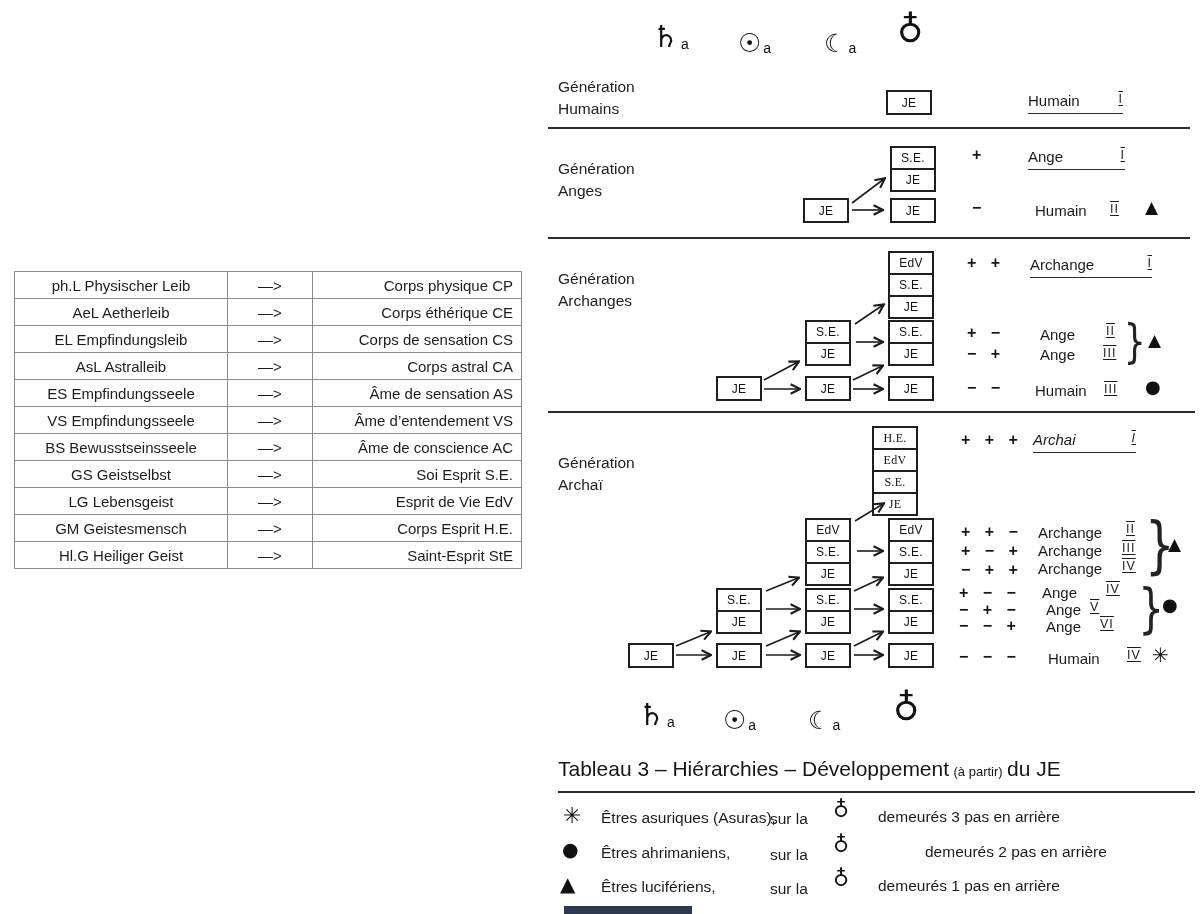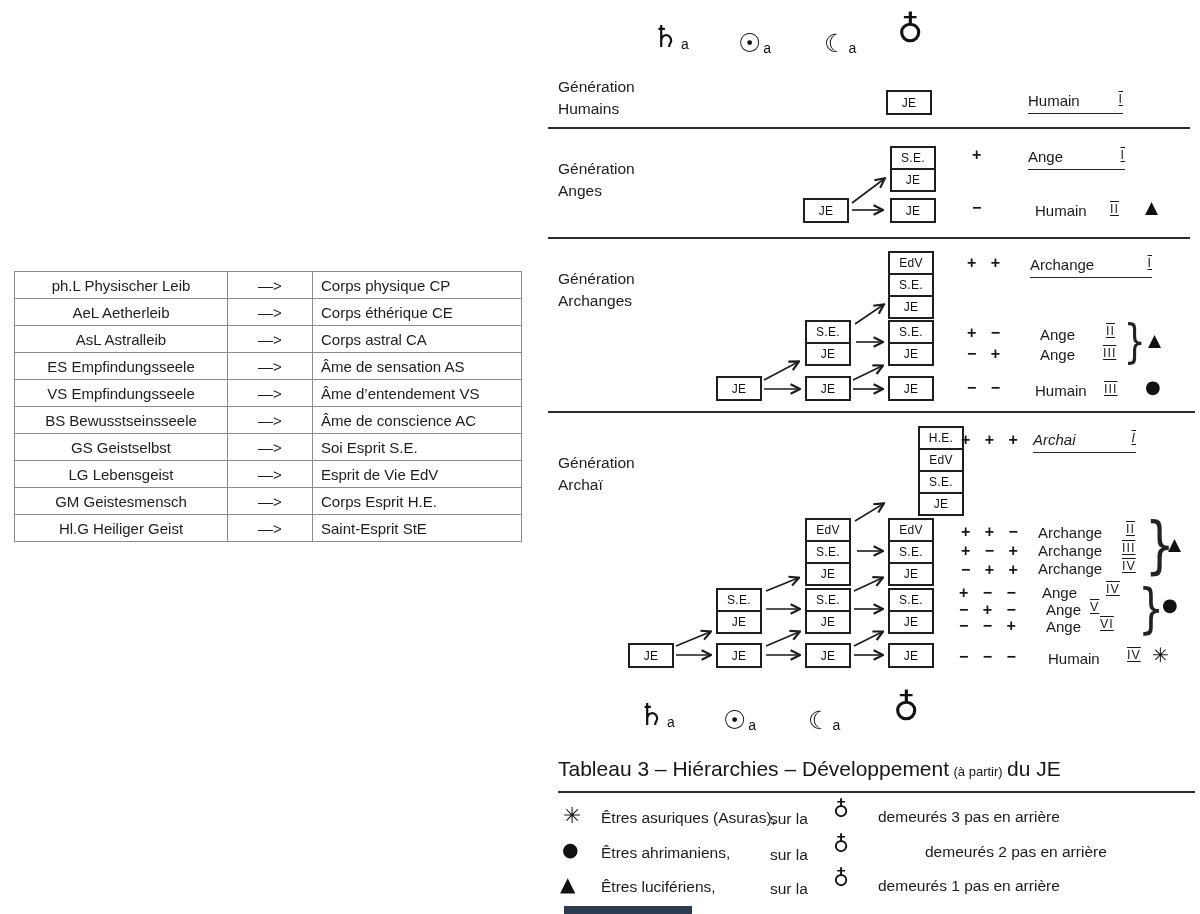--- a/index.html
+++ b/index.html
@@ -10,21 +10,21 @@
   .pos{position:absolute;}
   .glyph{font-family:"DejaVu Sans",sans-serif;line-height:1;color:#111;}
 
   
   table.abbr{border-collapse:collapse;font-size:15px;color:#1d1d1d;background:#fff;}
   table.abbr th,table.abbr td{border:1px solid #8b8b8b;padding:2px 8px;font-weight:normal;}
   table.abbr th{height:30px;text-align:center;}
   table.abbr td{height:22px;}
   td.de{width:196px;text-align:center;}
   td.ar{width:68px;text-align:center;}
-  td.fr{width:192px;text-align:left;margin-top:20px;}
+  td.fr{width:192px;text-align:right;margin-top:20px;}
 
   
   .seclabel{font-size:15.5px;line-height:22px;color:#222;}
   .stack{display:flex;flex-direction:column;width:46px;}
   .stack .c{
     height:20px;border:2px solid #1f1f1f;margin-top:-2px;background:#fff;
     display:flex;align-items:center;justify-content:center;
     font-size:12px;color:#111;letter-spacing:.3px;
   }
   .stack .c:first-child{margin-top:0;}
@@ -55,20 +55,25 @@
         <td class="de">ph.L Physischer Leib</td>
         <td class="ar">—&gt;</td>
         <td class="fr">Corps physique CP</td>
       </tr>
   <tr>
         <td class="de">AeL Aetherleib</td>
         <td class="ar">—&gt;</td>
         <td class="fr">Corps éthérique CE</td>
       </tr>
   <tr>
+        <td class="de">EL Empfindungsleib</td>
+        <td class="ar">—&gt;</td>
+        <td class="fr">Corps de sensation CS</td>
+      </tr>
+  <tr>
         <td class="de">AsL Astralleib</td>
         <td class="ar">—&gt;</td>
         <td class="fr">Corps astral CA</td>
       </tr>
   <tr>
         <td class="de">ES Empfindungsseele</td>
         <td class="ar">—&gt;</td>
         <td class="fr">Âme de sensation AS</td>
       </tr>
   <tr>
@@ -200,21 +205,21 @@
 <div class="pos sign" style="left:967px;top:379px;">− −</div>
 <span class="pos rank" style="left:1035px;top:382px;">Humain</span>
 <span class="pos num" style="left:1104px;top:382px;">III</span>
 <span class="pos marker glyph" style="left:1145px;top:378px;font-size:18px;">●</span>
 <div class="pos divider" style="left:548px;top:411px;width:647px;"></div>
 
 <div class="pos seclabel" style="left:558px;top:452px;">
   <div>Génération</div>
   <div>Archaï</div>
 </div>
-<div class="pos stack" style="left:918px;top:426px;">
+<div class="pos stack" style="left:872px;top:426px;font-family:Liberation Serif, serif;">
   <div class="c">H.E.</div>
   <div class="c">EdV</div>
   <div class="c">S.E.</div>
   <div class="c">JE</div>
 </div>
 <div class="pos sign" style="left:961px;top:431px;">+ + +</div>
 <div class="pos uline hand" style="left:1033px;top:431px;width:103px;">
   <span class="rank">Archai</span>
   <span class="num">I</span>
 </div>

